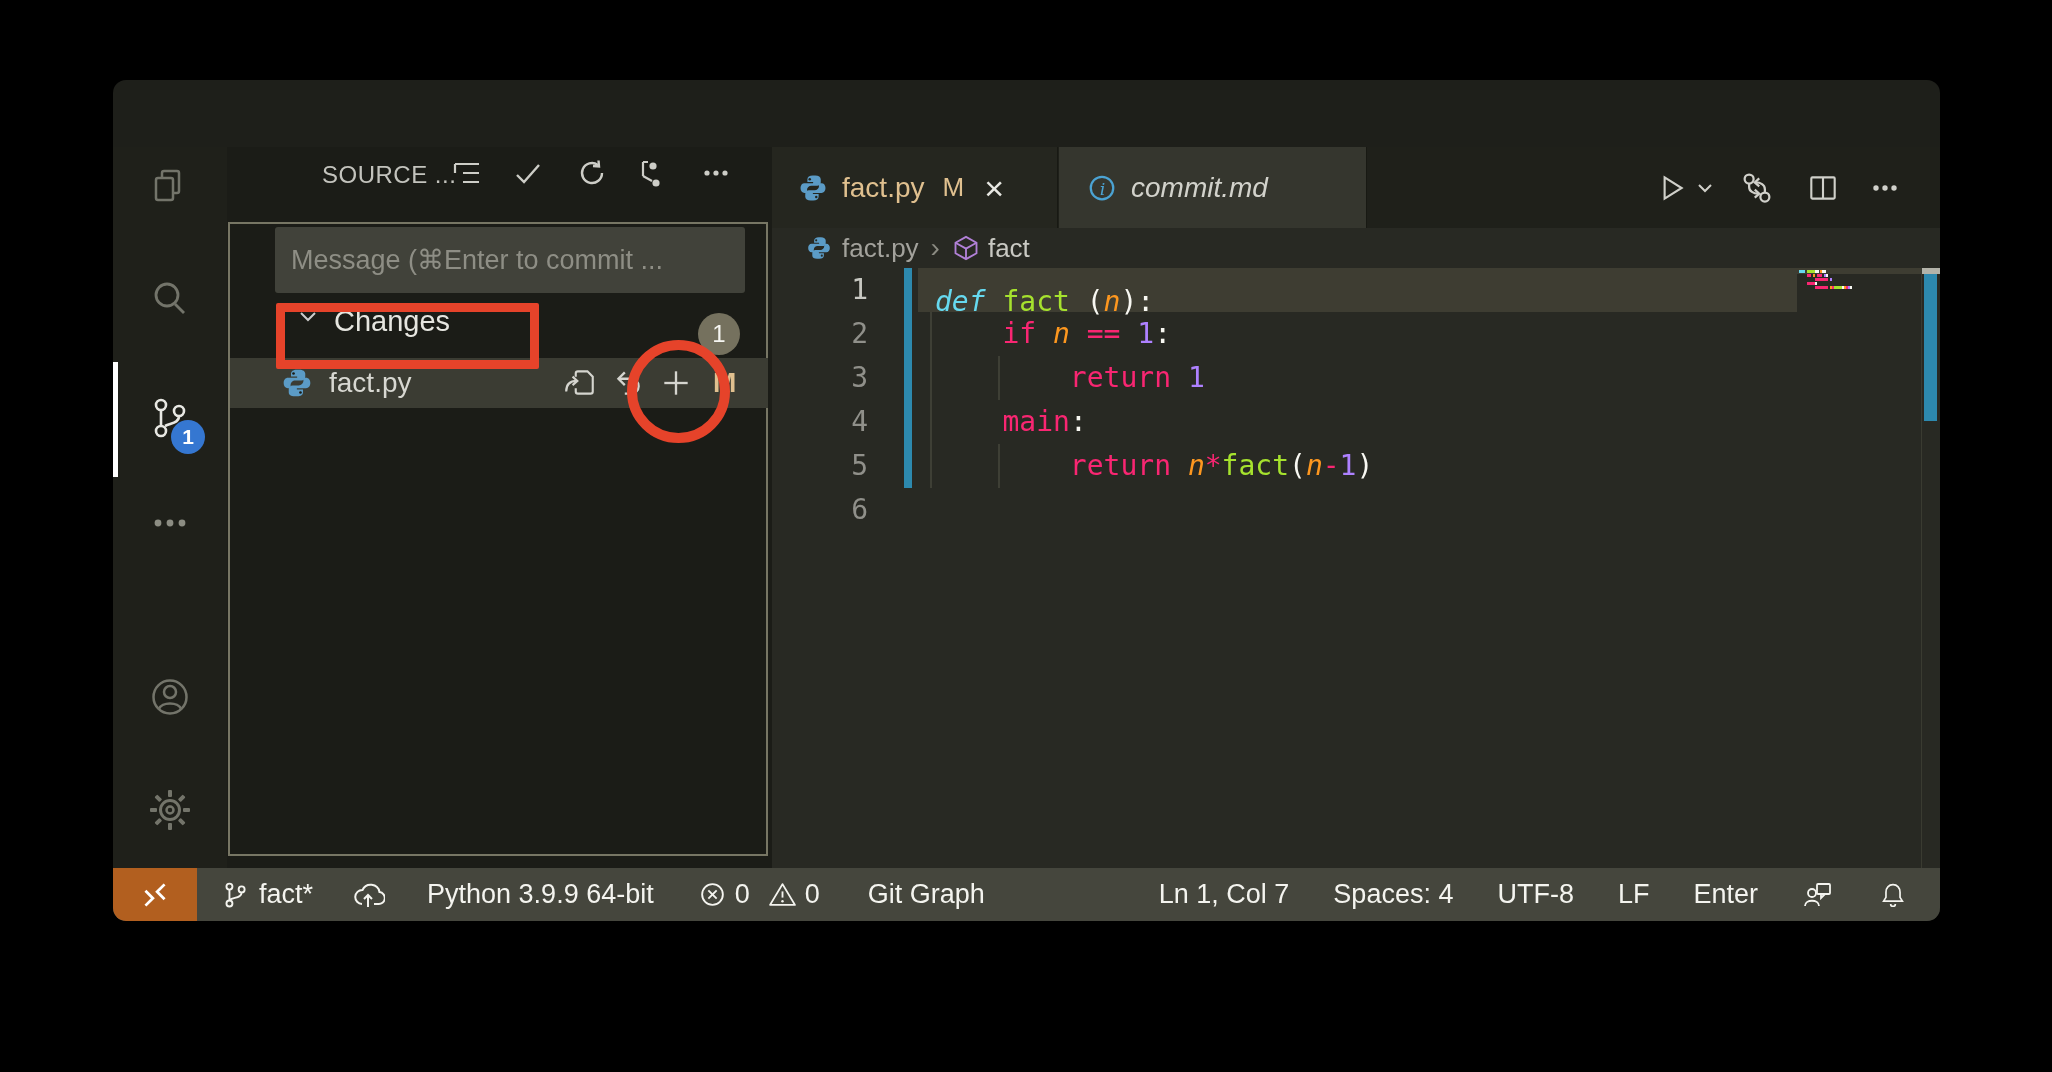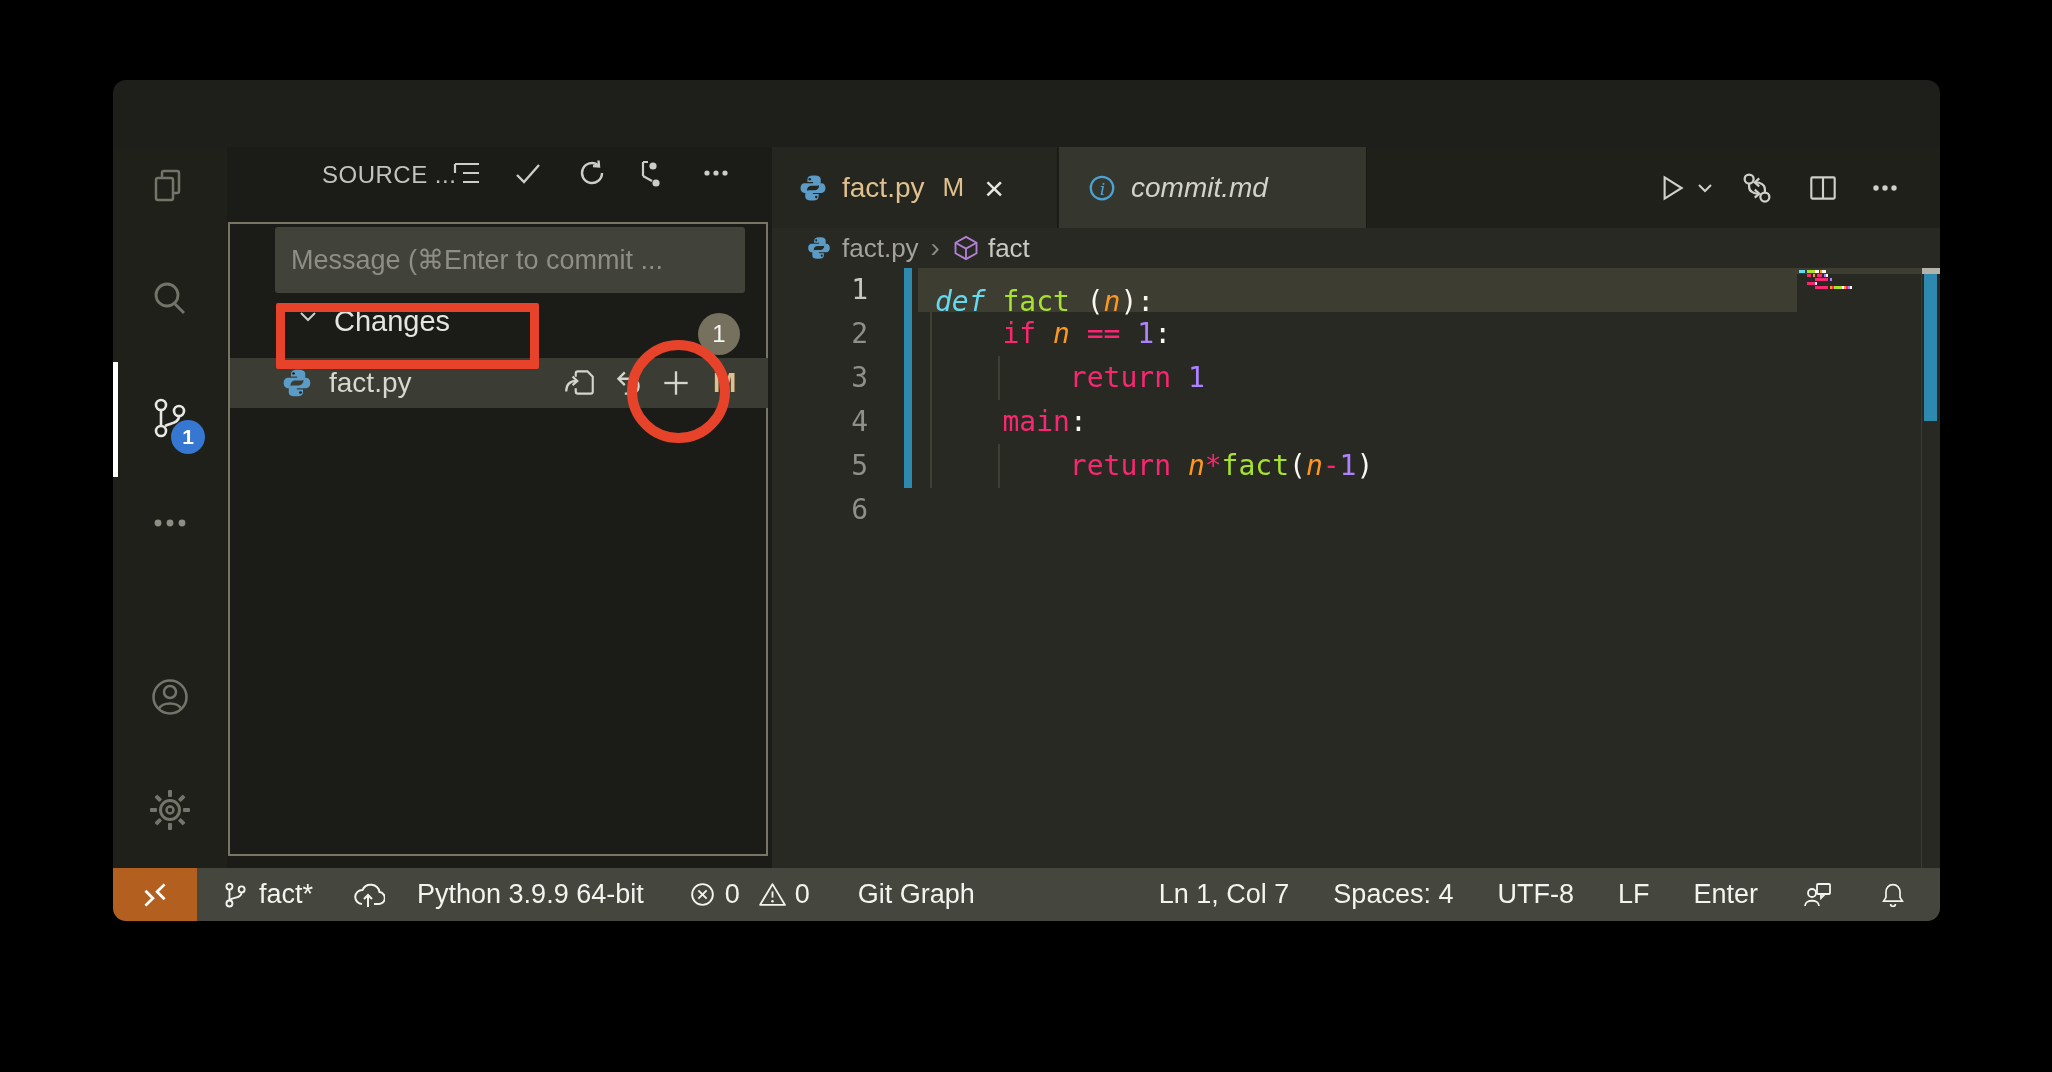--- a/index.html
+++ b/index.html
@@ -404,21 +404,21 @@
       </svg>
       <span class="txt">fact*</span>
     </div>
     <div class="sb-item" style="margin-left:38px">
       <svg width="34" height="30" viewBox="0 0 34 30" fill="none" stroke="#f4f4ef" stroke-width="2">
         <path d="M11 24a7 7 0 0 1 .5-14A9 9 0 0 1 28.5 12 6 6 0 0 1 27 24h-4"></path>
         <line x1="17" y1="27" x2="17" y2="16"></line>
           <polyline points="13,19 17,15 21,19"></polyline>
       </svg>
     </div>
-    <div class="sb-item" style="margin-left:32px">
+    <div class="sb-item" style="margin-left:42px">
       <span>Python 3.9.9 64-bit</span>
     </div>
     <div class="sb-item" style="margin-left:44px">
       <svg width="29" height="29" viewBox="0 0 28 28" fill="none" stroke="#f4f4ef" stroke-width="1.8">
         <circle cx="14" cy="14" r="10"></circle>
           <line x1="10" y1="10" x2="18" y2="18"></line>
           <line x1="18" y1="10" x2="10" y2="18"></line>
       </svg>
       <span class="txt">0</span>
       <span style="width:18px"></span>

